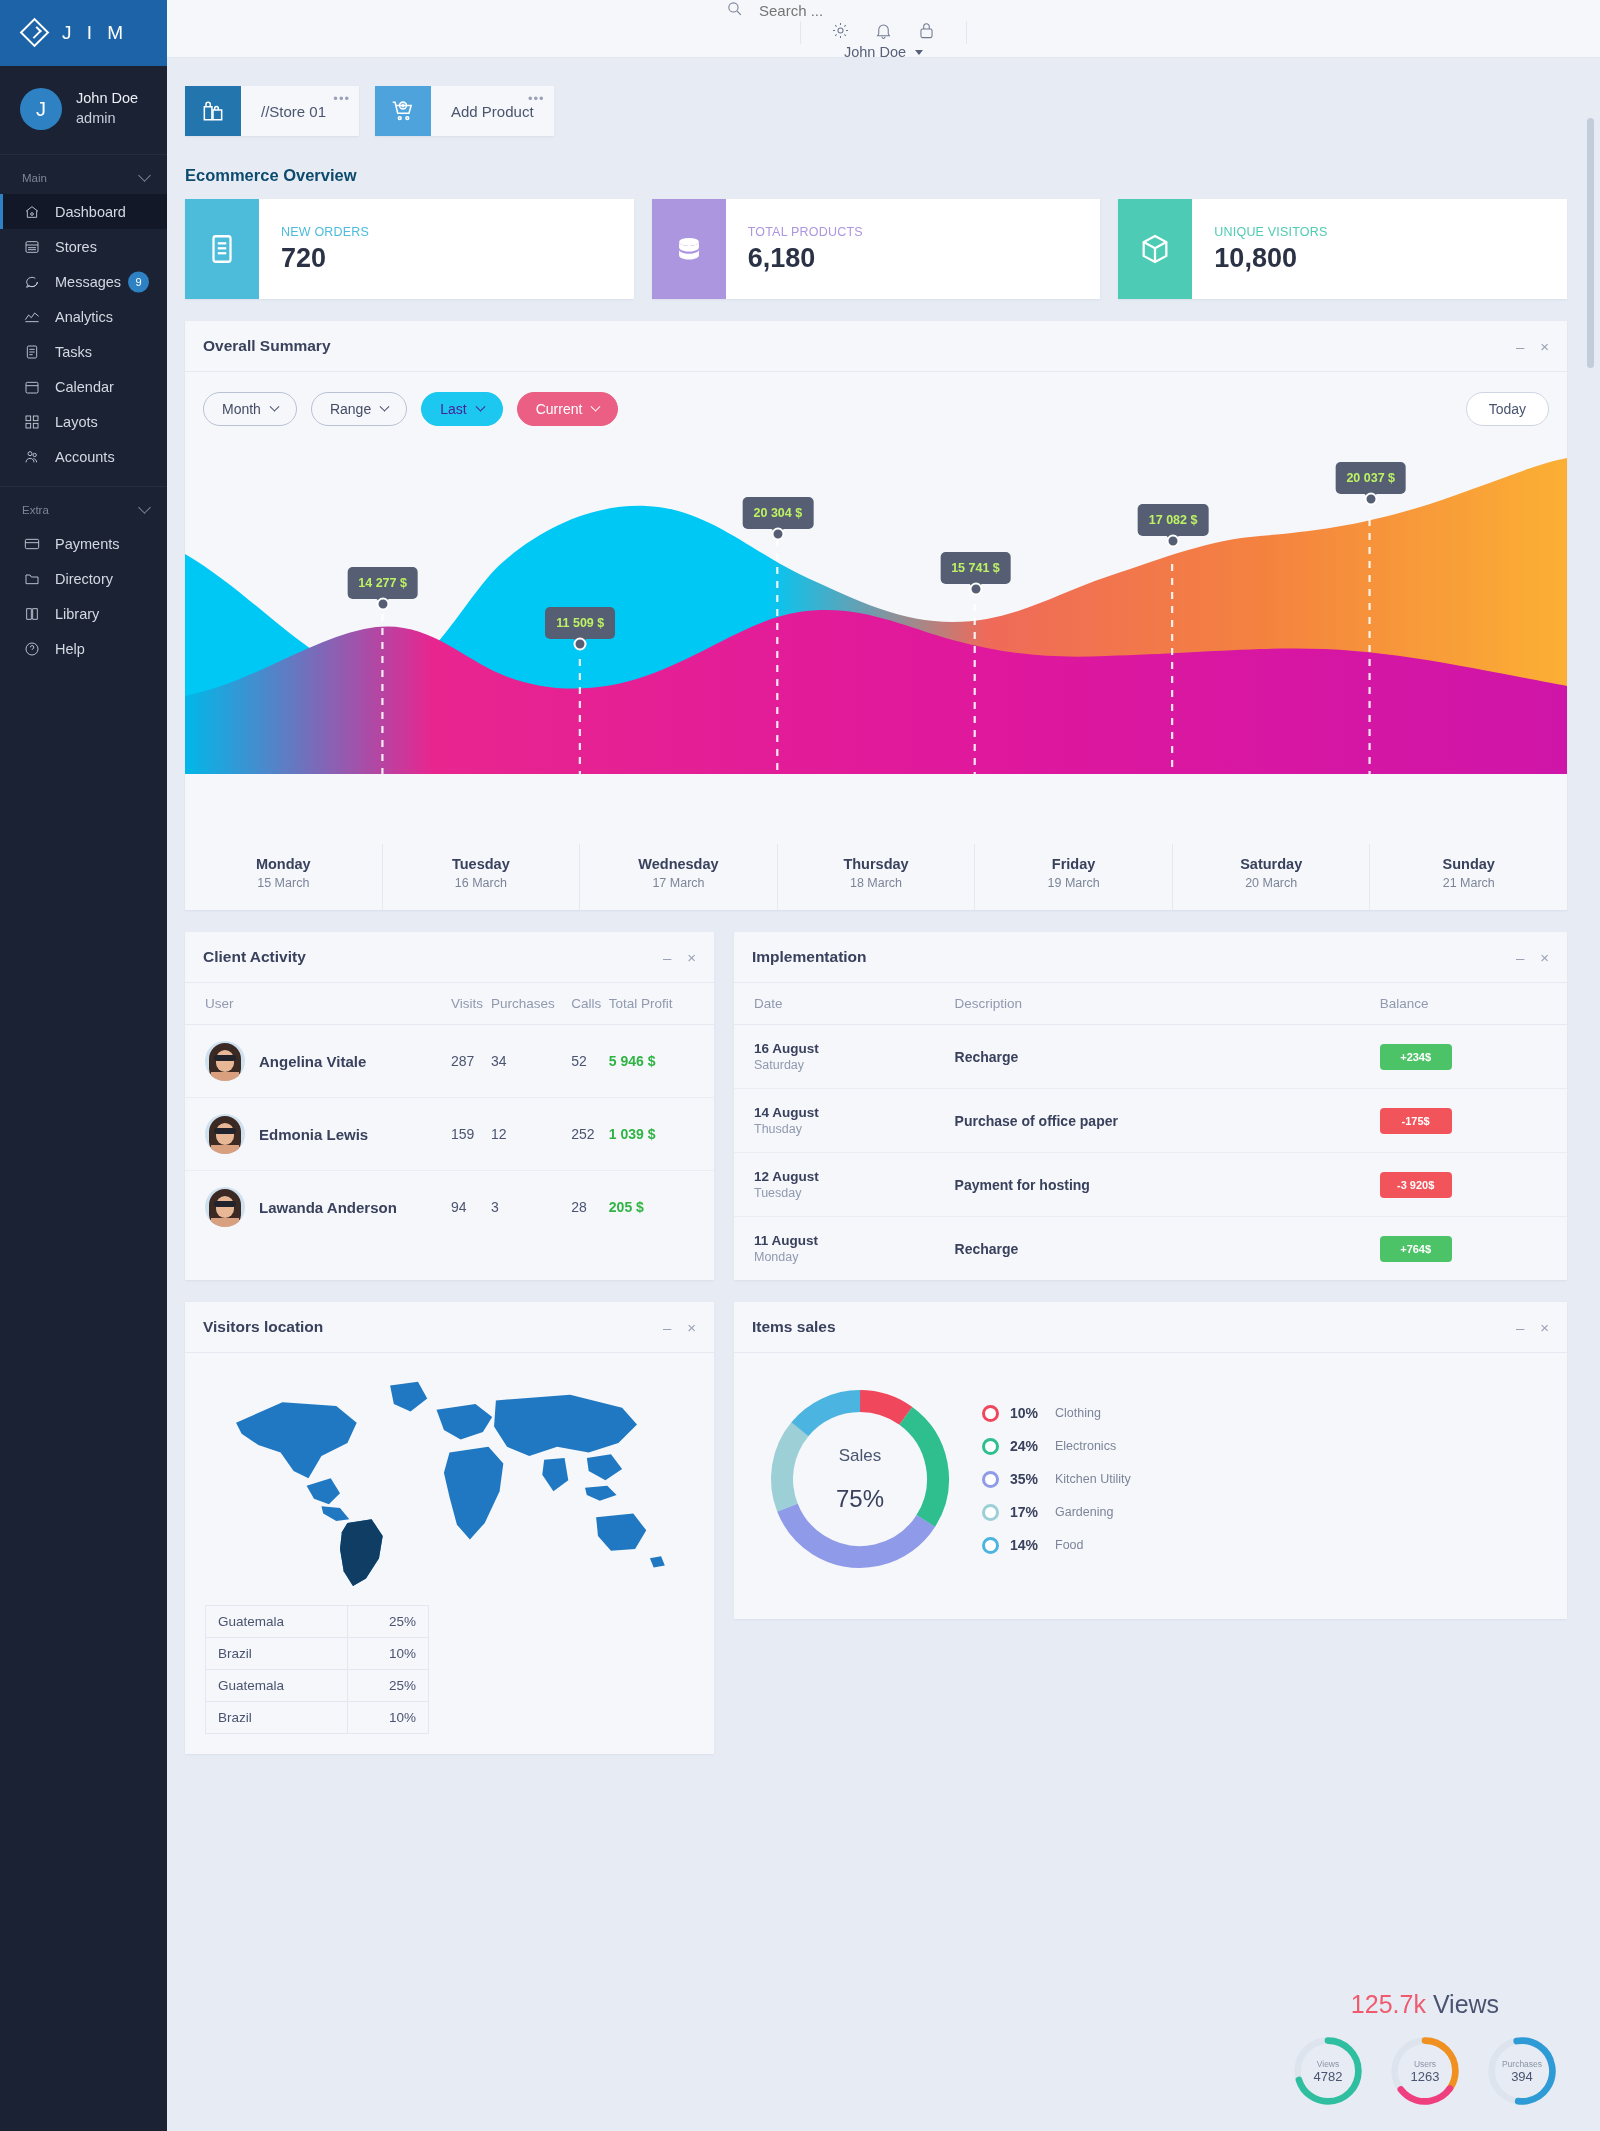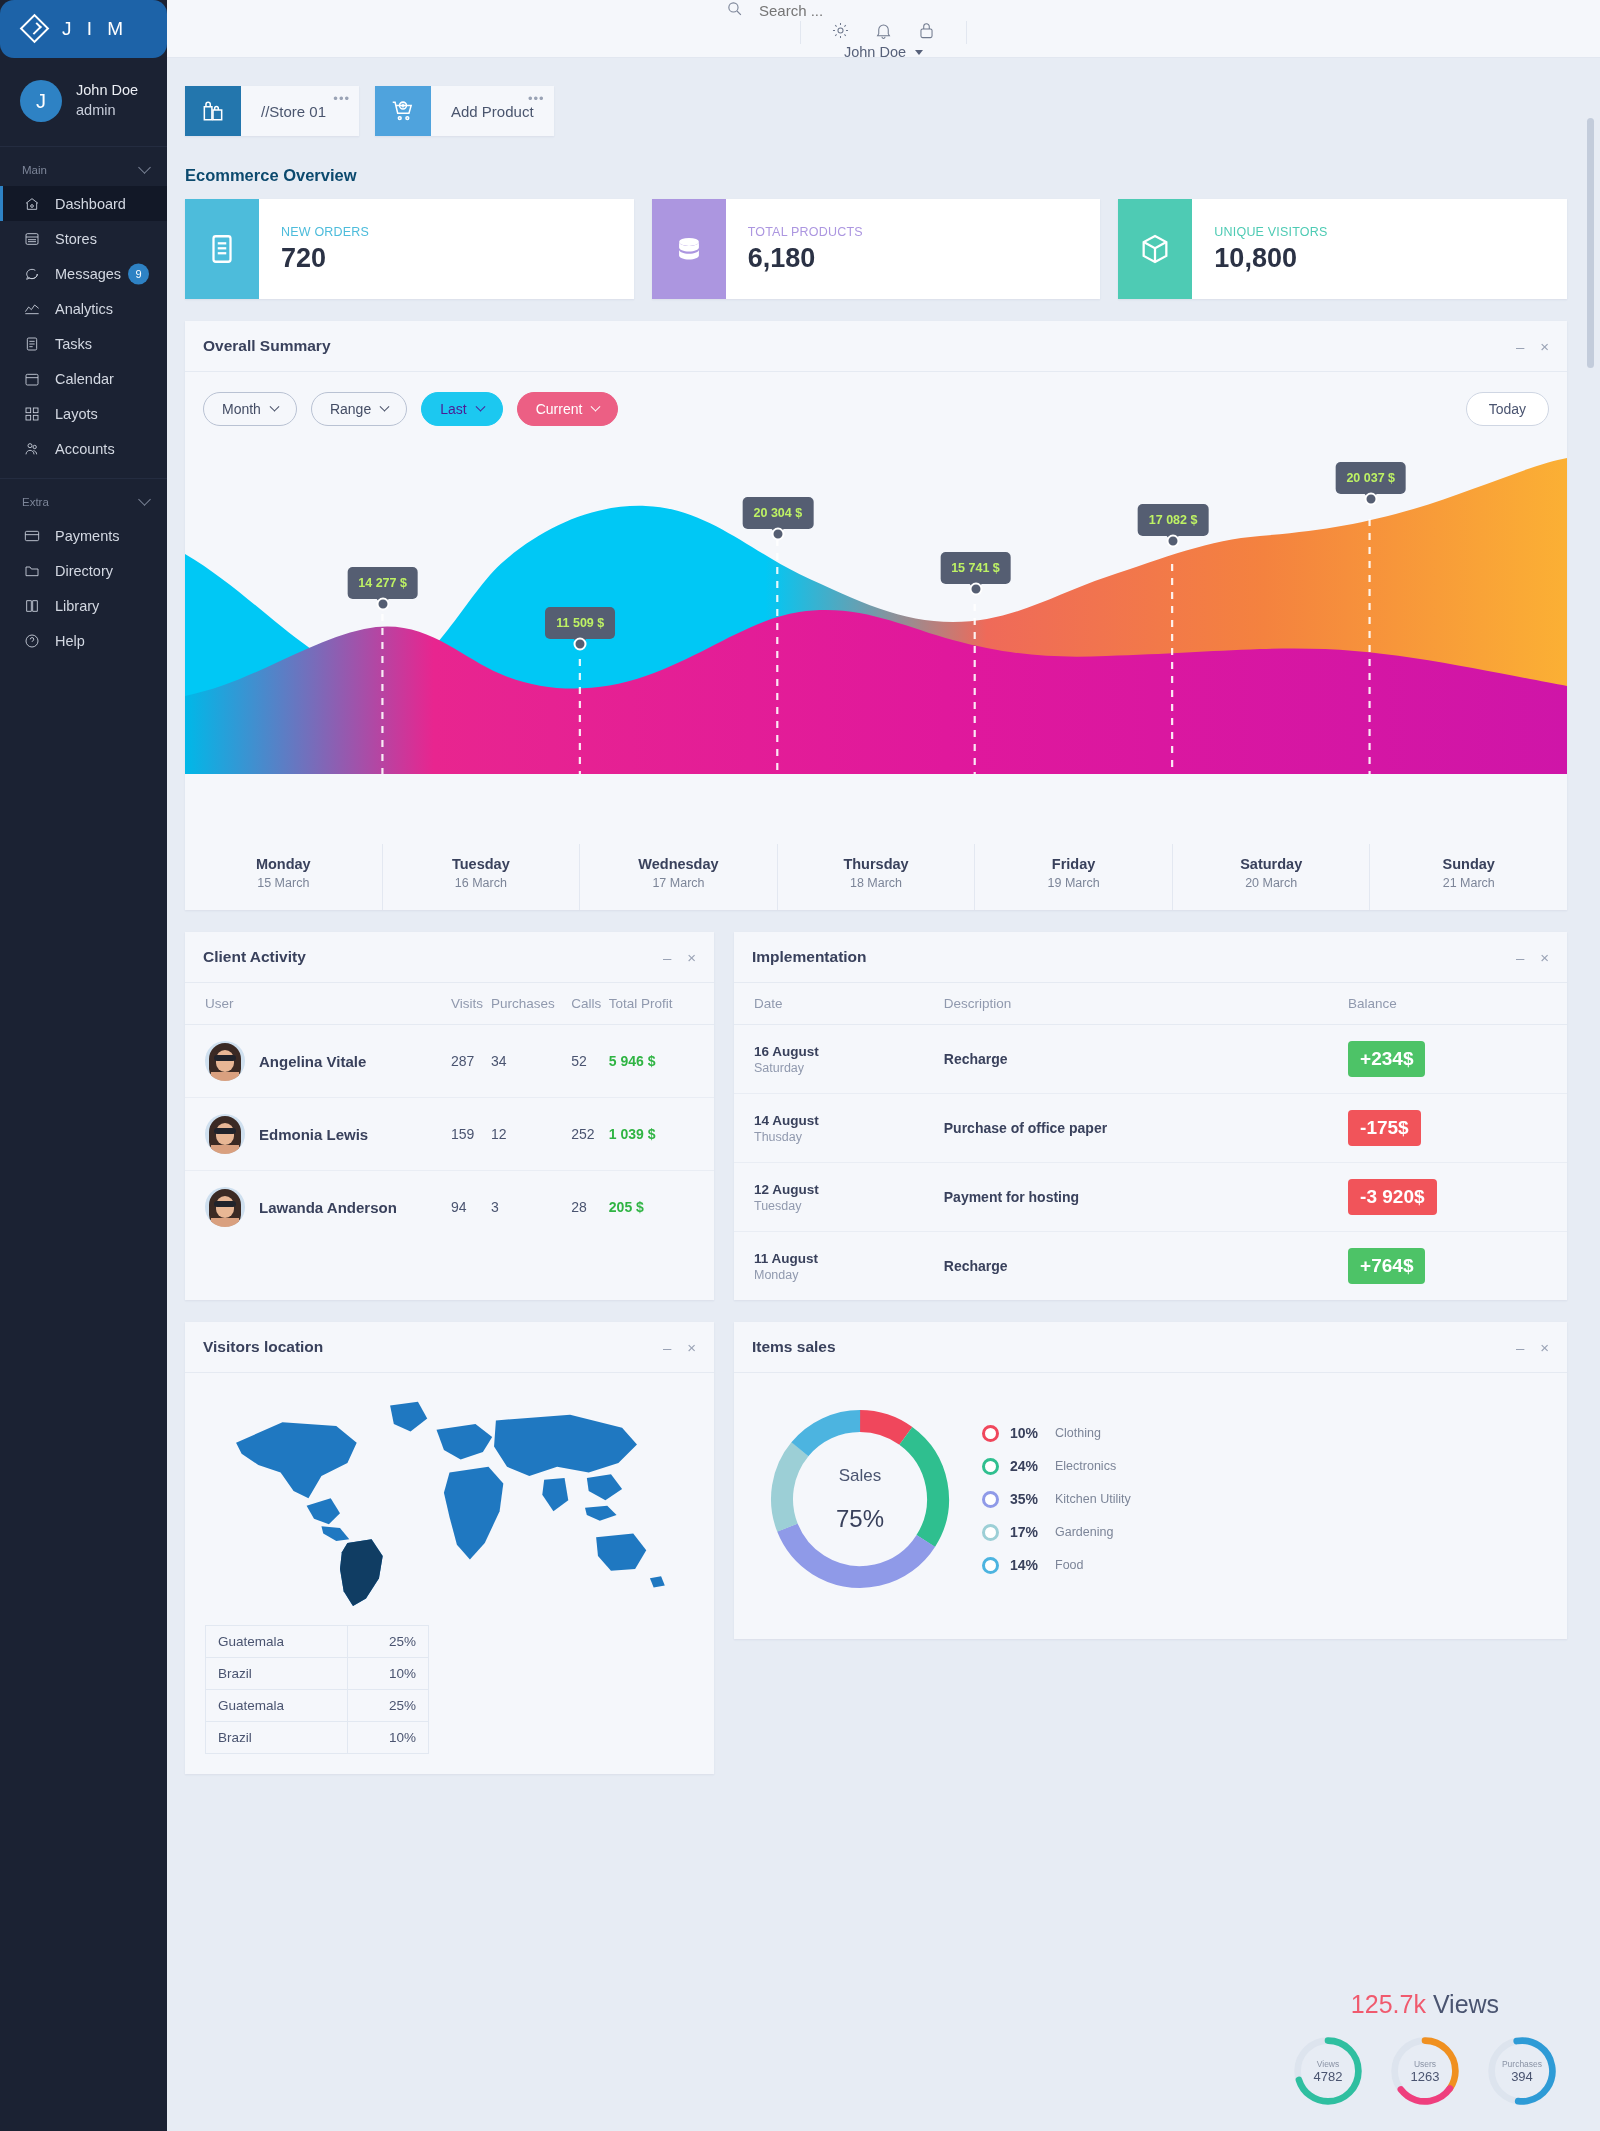--- a/index.html
+++ b/index.html
@@ -7,22 +7,22 @@
     width: 1600px; height: 2131px;
     font-family: "Liberation Sans", sans-serif;
     background: #e7ecf4;
     overflow: hidden;
   }
   .app { display: flex; width: 1600px; height: 2131px; }
 
   
   .sidebar { width: 167px; flex: 0 0 167px; background: #1b2233; position: relative; }
   .brand {
-    height: 58px; background: #1d63a8; display: flex; align-items: center;
-    padding-left: 20px; gap: 12px; border-radius: 14px;
+    height: 66px; background: #1d63a8; display: flex; align-items: center;
+    padding-left: 20px; gap: 12px;
   }
   .brand-mark { width: 30px; height: 30px; position: relative; }
   .brand-mark .dia {
     position: absolute; left: 4px; top: 4px; width: 21px; height: 21px;
     border: 2px solid #fff; transform: rotate(45deg);
   }
   .brand-mark .chev {
     position: absolute; left: 12px; top: 9px; width: 7px; height: 11px;
     border-right: 2px solid #fff; border-top: 2px solid #fff;
     transform: rotate(45deg);
@@ -174,21 +174,21 @@
   .avatar-sm .body { position: absolute; left: 6px; bottom: 0; width: 28px; height: 9px; background: #d9a07f; }
   .uname { font-weight: bold; color: #39415c; font-size: 15px; }
   .num { color: #4a5470; font-size: 14.5px; }
   .profit { color: #2fb443; font-weight: bold; font-size: 14.5px; }
 
   .impl-date { font-weight: bold; color: #39415c; font-size: 13.5px; }
   .impl-day { color: #9099ae; font-size: 12.5px; margin-top: 2px; }
   .impl-desc { font-weight: bold; color: #39415c; font-size: 14px; }
   .bal {
     display: inline-block; min-width: 72px; text-align: center; color: #fff;
-    border-radius: 4px; padding: 7px 12px; font-size: 19px; font-weight: bold;
+    border-radius: 4px; padding: 7px 12px; font-size: 11px; font-weight: bold;
   }
   .bal.pos { background: #4dc367; }
   .bal.neg { background: #f1545a; }
 
   
   .map-wrap { padding: 14px 18px 4px 18px; position: relative; height: 250px; }
   .map-svg { width: 100%; height: 100%; }
   .loc-table { width: 224px; margin: 2px 0 20px 20px; border-collapse: collapse; }
   .loc-table td { border: 1px solid #e2e8f1; padding: 8px 12px; font-size: 13.5px; color: #4a5470; }
   .loc-table td.pct { text-align: right; }

